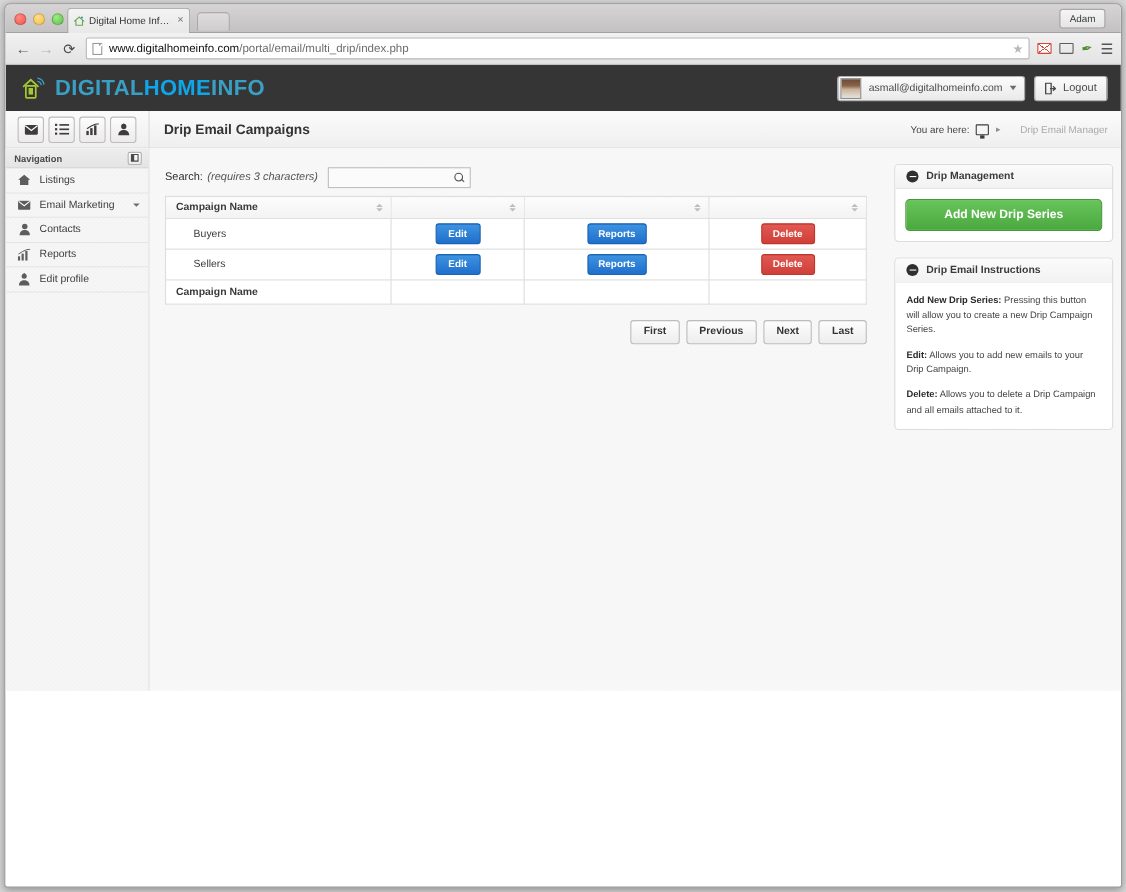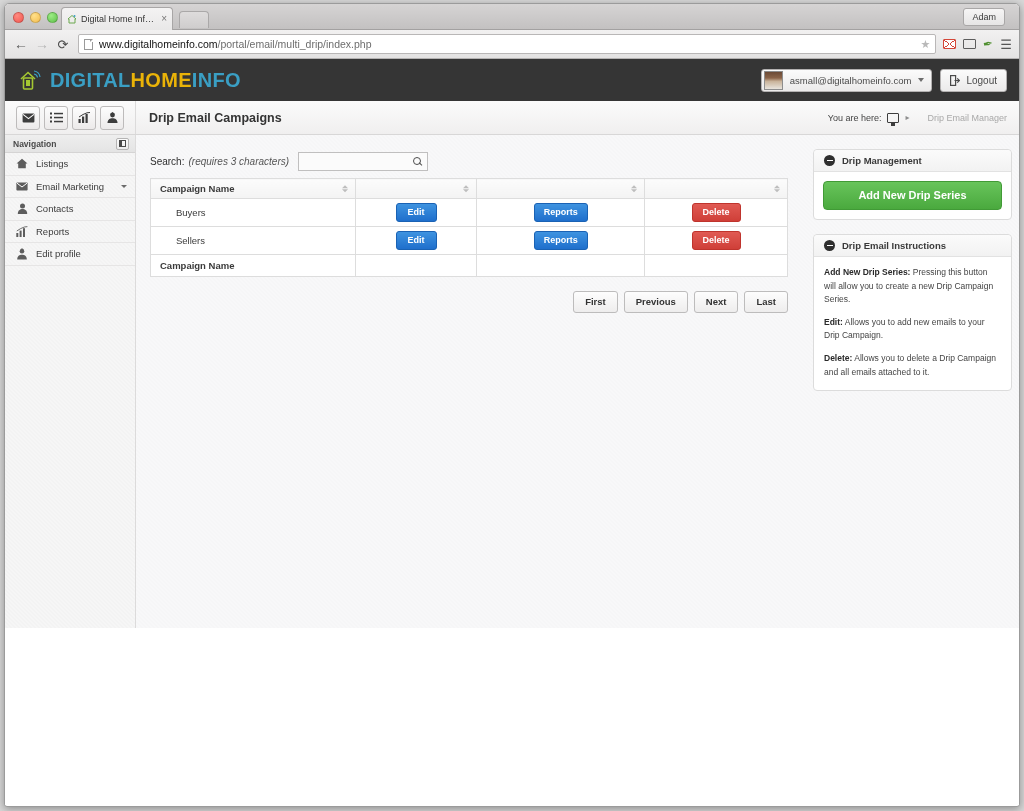--- a/index.html
+++ b/index.html
@@ -115,21 +115,21 @@
   
   .app-header {
     height: 42px; background: #353535;
     display: flex; align-items: center; justify-content: space-between;
     padding: 0 12px 0 14px;
   }
   .brand { display: flex; align-items: center; gap: 9px; }
   .brand-logo { width: 22px; height: 24px; position: relative; }
   .brand-name { font-size: 20px; font-weight: bold; letter-spacing: .3px; }
   .brand-name .c1 { color: #3a9fc4; }
-  .brand-name .c2 { color: #eab308; }
+  .brand-name .c2 { color: #0ea5e9; }
   .brand-name .c3 { color: #3a9fc4; }
 
   .header-right { display: flex; align-items: center; gap: 8px; }
   .acct-chip {
     display: flex; align-items: center; gap: 7px;
     background: linear-gradient(#fbfbfb,#ebeaea);
     border: 1px solid #b3b1b1; border-radius: 3px;
     height: 23px; padding: 0 7px 0 2px;
     font-size: 9.5px; color: #4a4a4a;
   }

